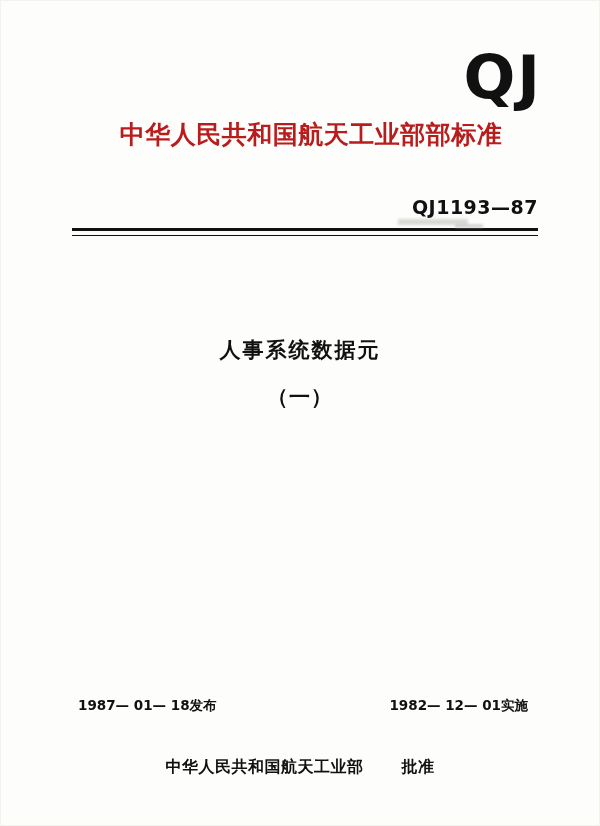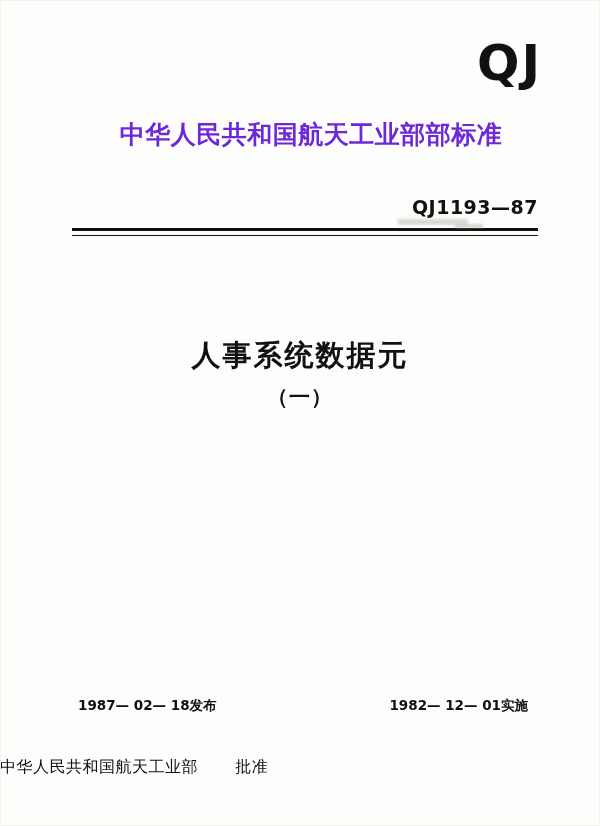--- a/index.html
+++ b/index.html
@@ -16,41 +16,41 @@
     overflow: hidden;
   }
   .page {
     position: absolute;
     inset: 0;
     background: #fdfdfb;
   }
   
   .qj-logo {
     position: absolute;
-    top: 38px;
+    top: 46px;
     right: 58px;
     font-family: "DejaVu Sans", sans-serif;
     font-weight: bold;
-    font-size: 50px;
+    font-size: 61px;
     letter-spacing: 2px;
     line-height: 1;
     color: #111;
   }
   
   .ministry-title {
     position: absolute;
     top: 118px;
     left: 0;
     right: 0;
     text-align: center;
     font-family: Liberation Sans, sans-serif;
     font-weight: bold;
     font-size: 25px;
     letter-spacing: 0.5px;
-    color: #6d28d9;
+    color: #b91c1c;
     padding-left: 22px;
   }
   
   .std-number {
     position: absolute;
     top: 196px;
     right: 62px;
     font-family: "DejaVu Sans", sans-serif;
     font-weight: bold;
     font-size: 19px;
@@ -84,21 +84,21 @@
   .smudge.s2 { top: 224px; left: 455px; width: 28px; height: 4px; filter: blur(1.2px); }
   
   .doc-title {
     position: absolute;
     top: 336px;
     left: 0;
     right: 0;
     text-align: center;
     font-family: "DejaVu Sans", sans-serif;
     font-weight: bold;
-    font-size: 29px;
+    font-size: 21px;
     letter-spacing: 2px;
     color: #111;
   }
   .doc-subtitle {
     position: absolute;
     top: 383px;
     left: 0;
     right: 0;
     text-align: center;
     font-family: "DejaVu Sans", sans-serif;
@@ -125,23 +125,23 @@
     white-space: nowrap;
   }
   .issue-date { margin-left: 6px; }
   .effective-date { margin-right: 10px; }
   
   .approver {
     position: absolute;
     top: 757px;
     left: 0;
     right: 0;
-    text-align: left;
+    text-align: center;
     font-family: "DejaVu Sans", sans-serif;
-    font-weight: normal;
+    font-weight: bold;
     font-size: 16px;
     letter-spacing: 0.5px;
     color: #111;
   }
   .approver .gap { display: inline-block; width: 26px; }
   
   .scan-edge {
     position: absolute;
     inset: 0;
     box-shadow: inset 0 0 0 1px #f2f2ee;
@@ -161,21 +161,21 @@
 
   <div class="rule-top"></div>
   <div class="smudge s1"></div>
   <div class="smudge s2"></div>
   <div class="rule-bottom"></div>
 
   <div class="doc-title">人事系统数据元</div>
   <div class="doc-subtitle">（一）</div>
 
   <div class="dates-row">
-    <div class="date-item issue-date">1987— 02— 18发布</div>
+    <div class="date-item issue-date">1987— 01— 18发布</div>
     <div class="date-item effective-date">1982— 12— 01实施</div>
   </div>
 
   <div class="approver">
     <span>中华人民共和国航天工业部</span>
     <span class="gap"></span>
     <span>批准</span>
   </div>
 
   <div class="scan-edge"></div>

